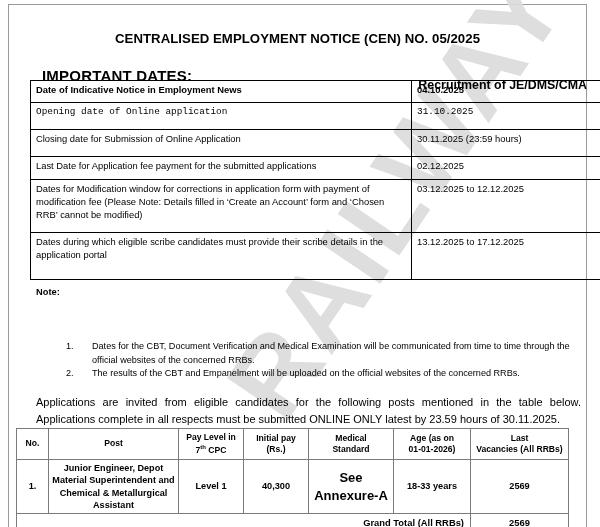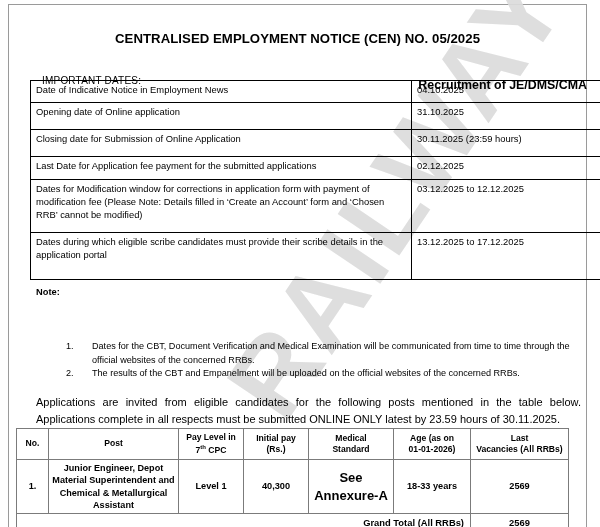--- a/index.html
+++ b/index.html
@@ -79,23 +79,23 @@
     left: 8px; top: 48px;
     width: 579px;
     text-align: right;
     font-size: 12.4px;
     font-weight: bold;
     margin-top: 30px;
   }
 
   .important-dates {
     position: absolute;
-    left: 42px; top: 75px;
-    font-size: 10px;
-    font-weight: normal;
+    left: 42px; top: 67px;
+    font-size: 15px;
+    font-weight: bold;
     letter-spacing: 0.2px;
   }
 
   
   table {
     border-collapse: collapse;
   }
   #dates-table {
     position: absolute;
     left: 30px;
@@ -105,22 +105,22 @@
   }
   #dates-table td {
     border: 1.1px solid #000000;
     font-size: 9.4px;
     padding: 3px 5px 3px 5px;
     vertical-align: top;
     line-height: 1.38;
   }
   #dates-table td.label { width: 370px; }
   #dates-table td.value { width: 181px; }
-  .r1 td { height: 15px; }
-  .r2 td { height: 20px; }
+  .r1 td { height: 15px; font-weight: bold; }
+  .r2 td { height: 20px; font-family: Liberation Mono, monospace; }
   .r3 td { height: 20px; }
   .r4 td { height: 16px; margin-top: 44px; }
   .r5 td { height: 46px; }
   .r6 td { height: 40px; }
 
   
   .note-label {
     position: absolute;
     left: 36px; top: 287px;
     font-size: 9.3px;

